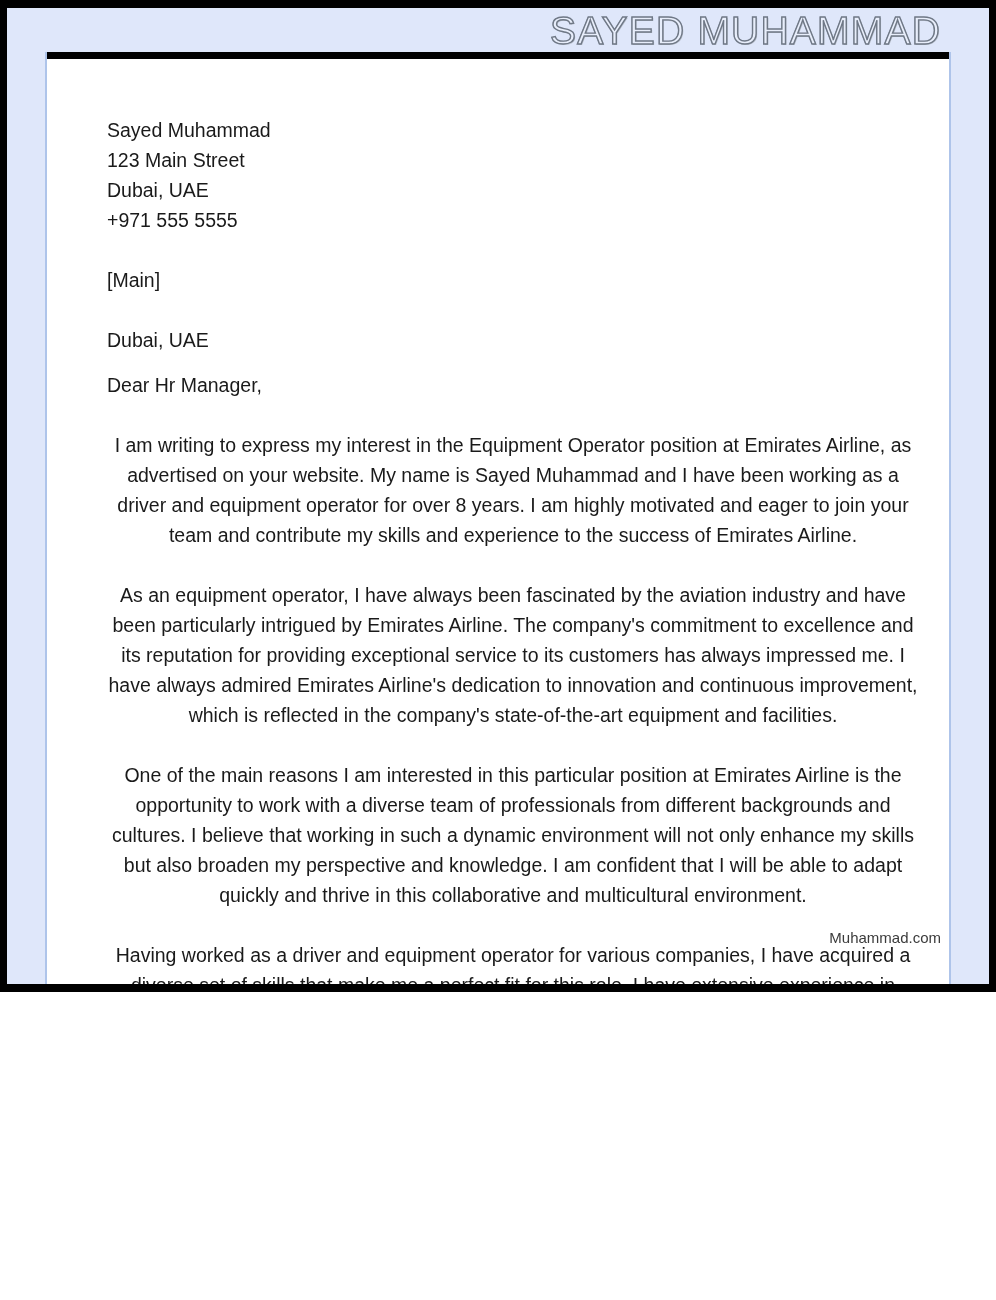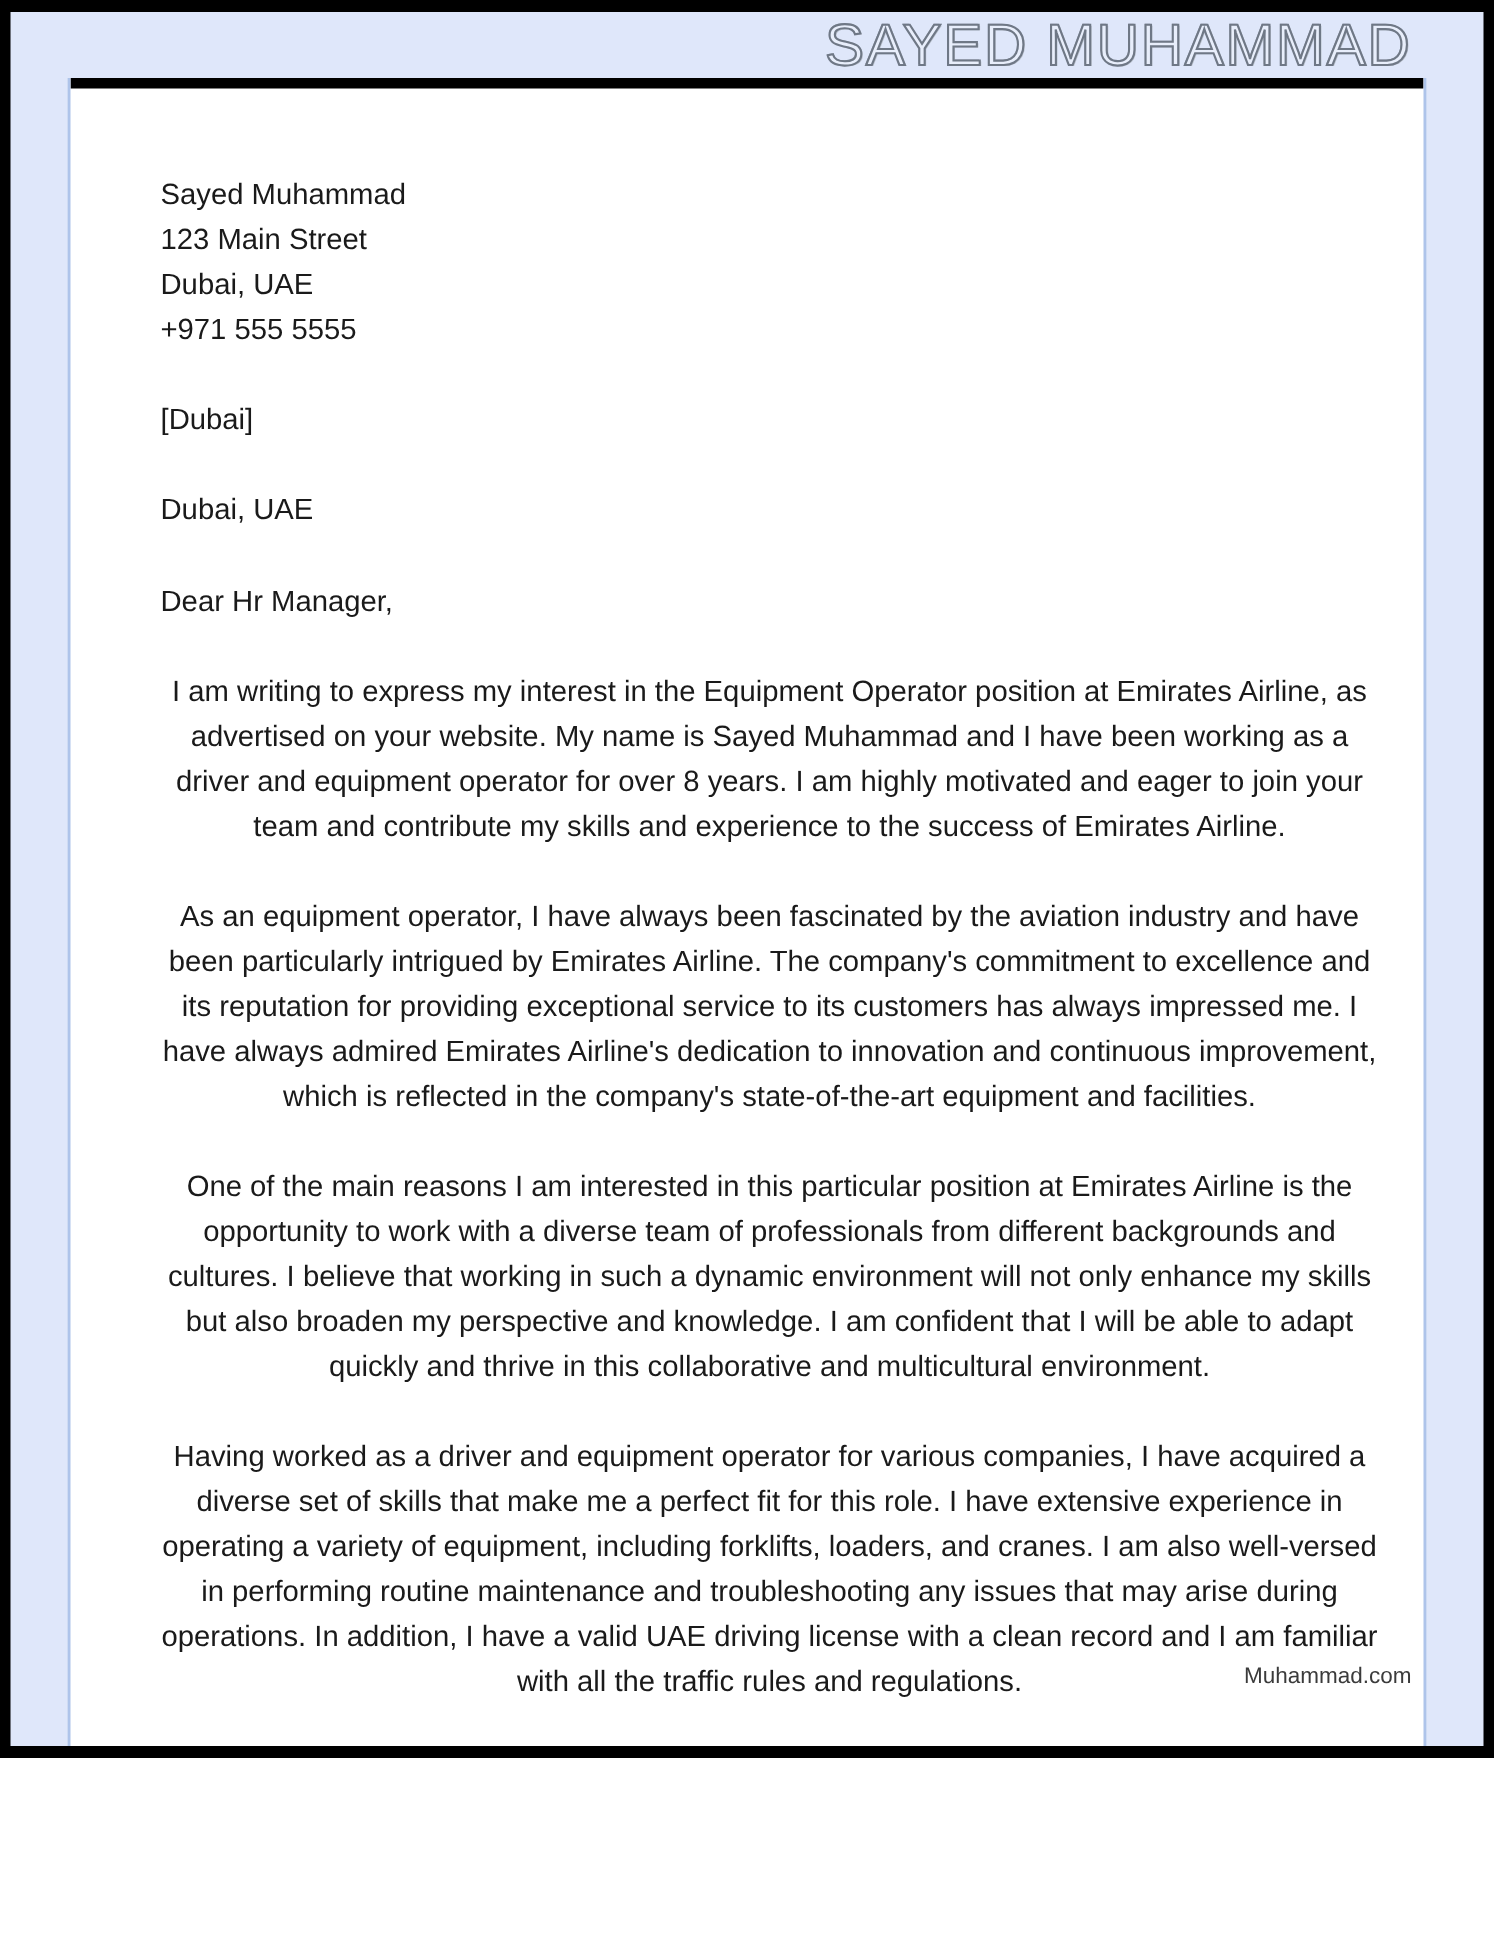--- a/index.html
+++ b/index.html
@@ -8,21 +8,21 @@
     width: 996px;
     height: 1300px;
     overflow: hidden;
     background: #ffffff;
   }
 
   
   .page-frame {
     position: relative;
     width: 996px;
-    height: 1172px;
+    height: 992px;
     background: #dfe7fa;
     border-top: 8px solid #000000;
     border-bottom: 8px solid #000000;
     border-left: 7px solid #000000;
     border-right: 7px solid #000000;
     overflow: hidden;
     padding-left: 12px;
   }
 
   
@@ -84,21 +84,21 @@
     font-family: "Liberation Sans", sans-serif;
     font-size: 19.5px;
     line-height: 30px;
     color: #1a1a1a;
     font-weight: 400;
   }
 
   .block-sender { margin-top: 56px; }
   .block-date   { margin-top: 30px; }
   .block-recipient { margin-top: 30px; }
-  .block-salutation { margin-top: 31px; }
+  .block-salutation { margin-top: 15px; }
 
   .line { display: block; white-space: nowrap; }
 
   .para {
     margin-top: 30px;
     text-align: center;
   }
 
   
   .watermark {
@@ -126,21 +126,21 @@
     <div class="sheet-body">
 
       <div class="letter-text block-sender">
         <span class="line">Sayed Muhammad</span>
         <span class="line">123 Main Street</span>
         <span class="line">Dubai, UAE</span>
         <span class="line">+971 555 5555</span>
       </div>
 
       <div class="letter-text block-date">
-        <span class="line">[Dubai]</span>
+        <span class="line">[Main]</span>
       </div>
 
       <div class="letter-text block-recipient">
         <span class="line">Dubai, UAE</span>
       </div>
 
       <div class="letter-text block-salutation">
         <span class="line">Dear Hr Manager,</span>
       </div>
 

